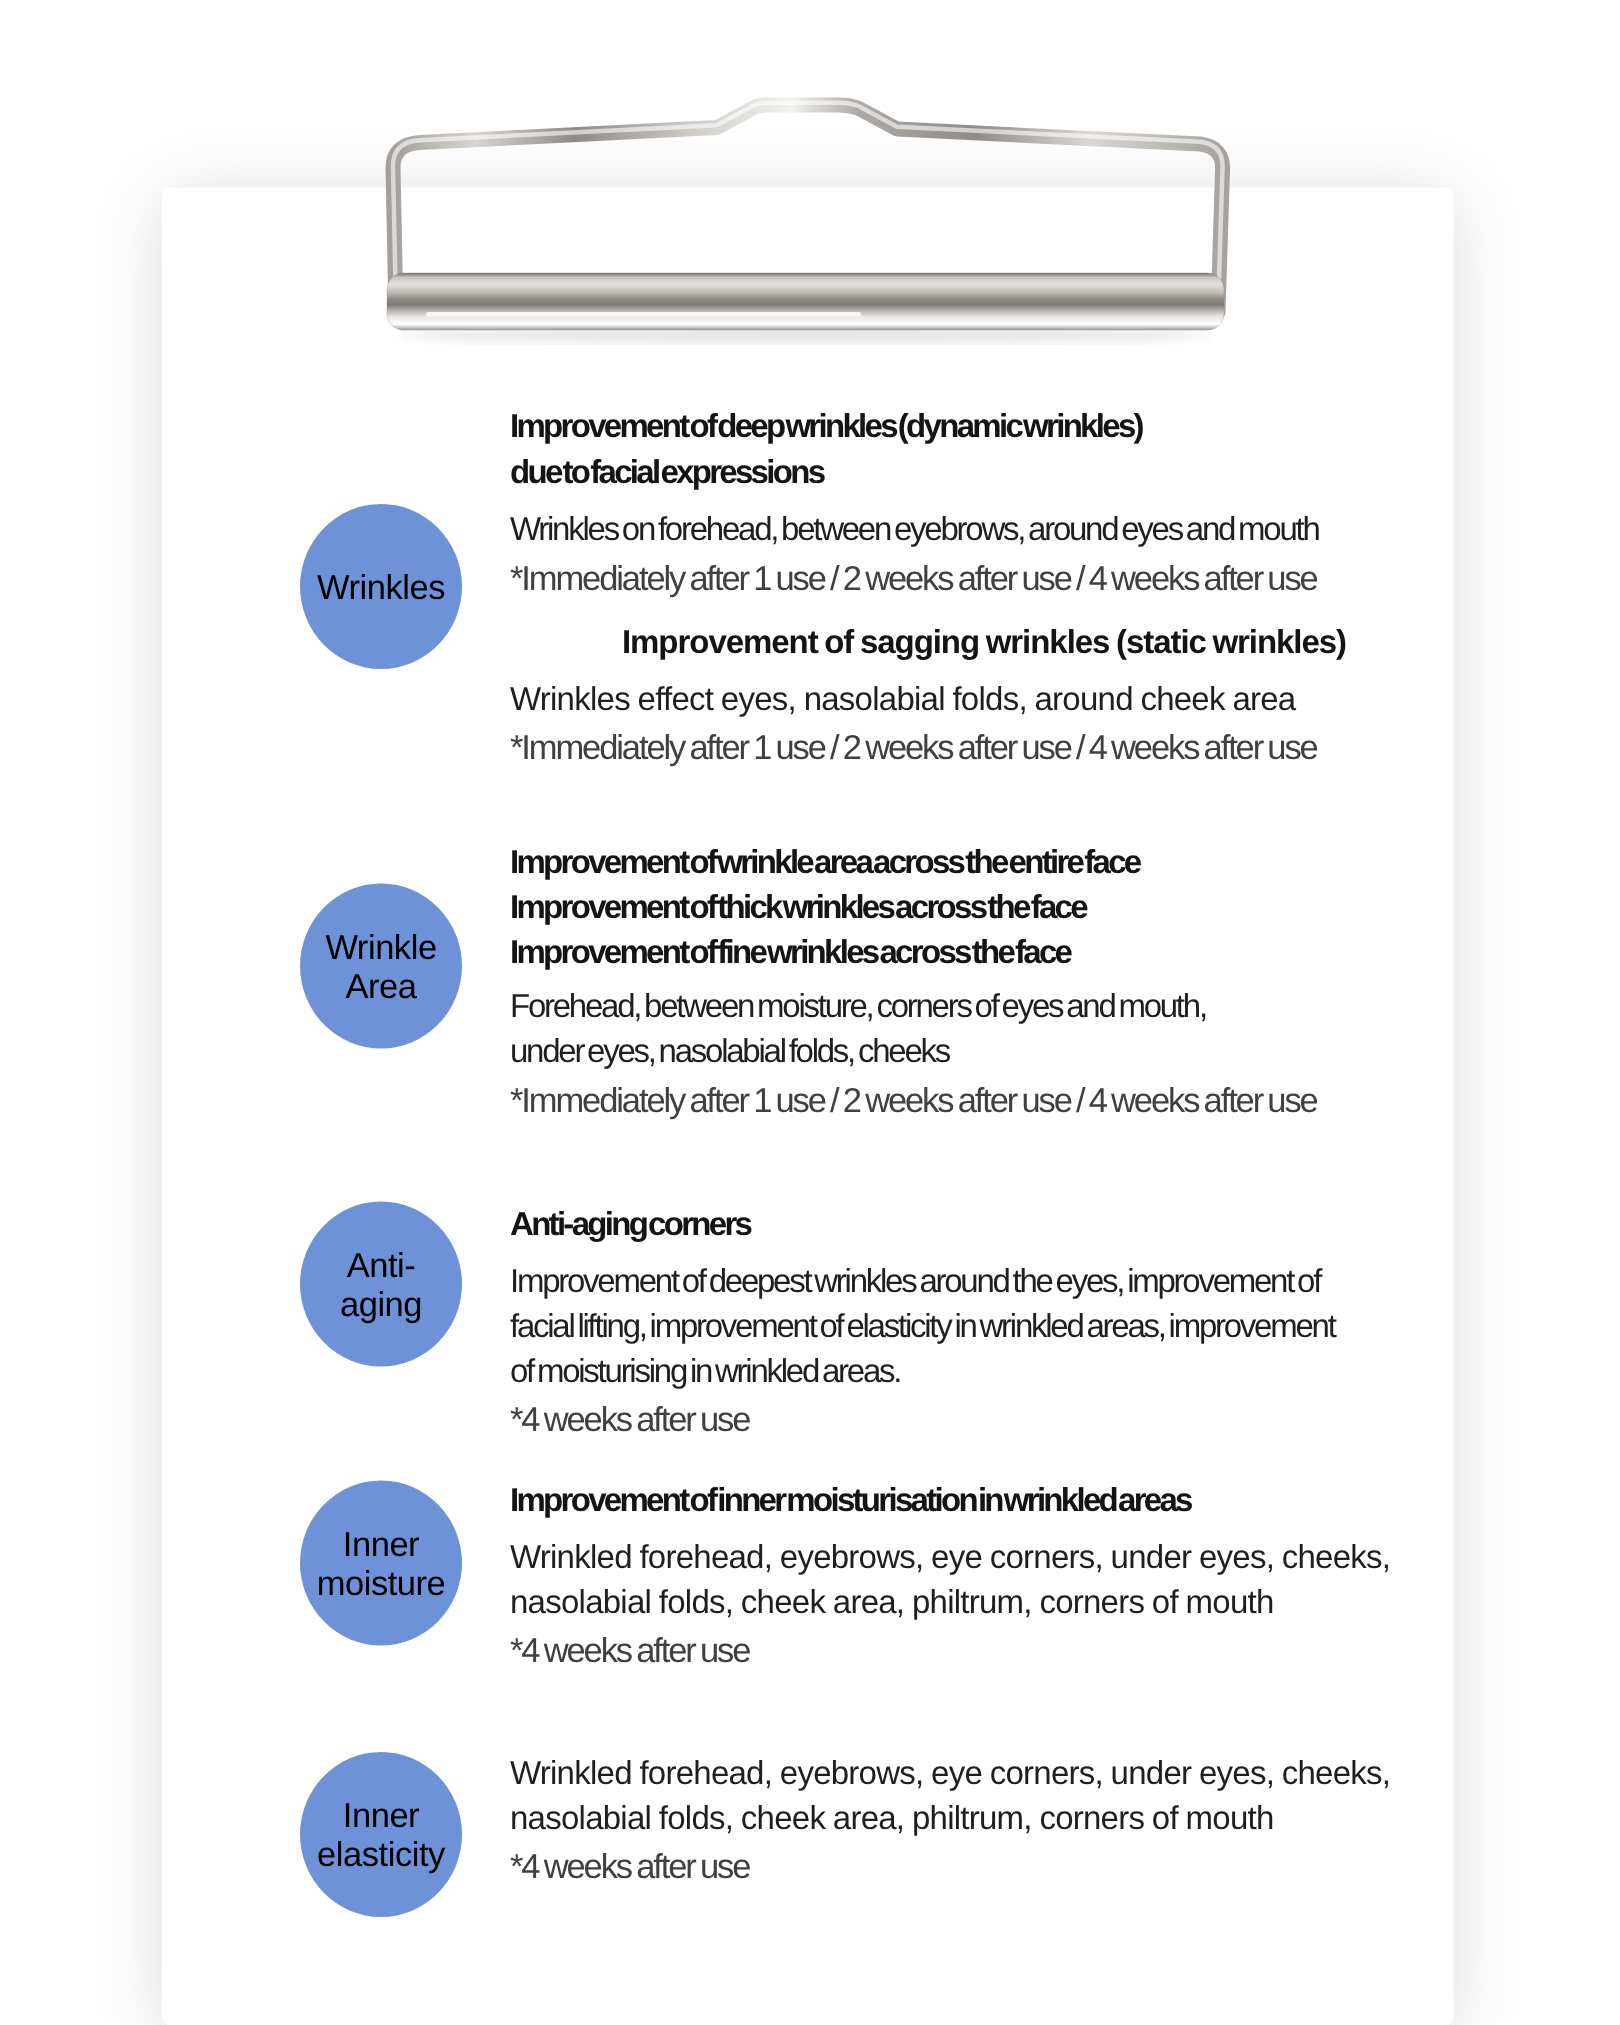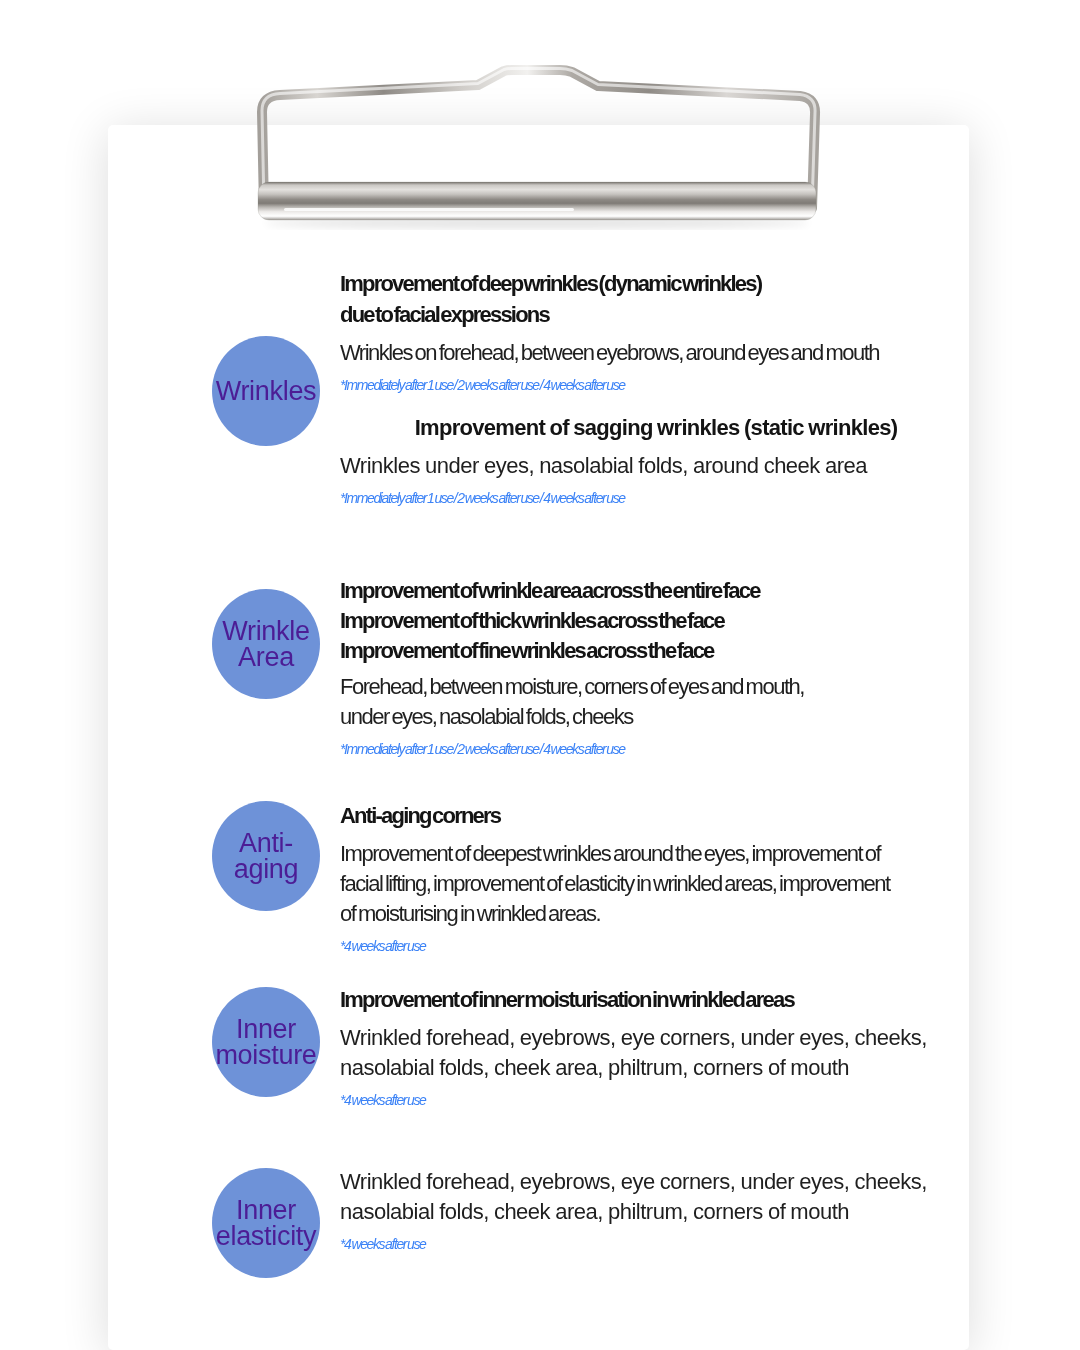--- a/index.html
+++ b/index.html
@@ -11,48 +11,47 @@
     overflow:hidden;
   }
   .paper{
     position:absolute;left:108px;top:125px;width:861px;height:1225px;
     background:#ffffff;border-radius:5px;
     box-shadow:0 6px 48px rgba(0,0,0,0.14);
   }
   .clip{position:absolute;left:254px;top:58px;width:570px;height:172px;z-index:3;}
 
   .circle{
-    position:absolute;left:212px;width:108px;height:110px;border-radius:50%;
+    position:absolute;left:200px;width:108px;height:110px;border-radius:50%;
     display:flex;align-items:center;justify-content:center;text-align:center;
-    color:#4c1d95;font-size:27px;font-weight:500;line-height:26px;
+    color:#000000;font-size:23px;font-weight:500;line-height:26px;
     letter-spacing:-0.3px;white-space:pre-line;z-index:2;
   }
   .c1{top:336px}.c2{top:589px}.c3{top:801px}.c4{top:987px}.c5{top:1168px}
 
   .content{position:absolute;left:340px;width:632px;z-index:2;}
-  .s1{top:268px}.s2{top:576px}.s3{top:800px}.s4{top:984px}.s5{top:1167px}
+  .s1{top:268px}.s2{top:560px}.s3{top:800px}.s4{top:984px}.s5{top:1167px}
 
   .title{
     font-size:22px;font-weight:700;color:#141414;
     letter-spacing:-1.8px;word-spacing:-3px;line-height:31px;
     white-space:pre-line;margin:0 0 8px 0;
   }
   .title.multi{line-height:30px;margin-bottom:6px;}
   .title.wide{letter-spacing:-0.7px;word-spacing:-1px;text-align:center;}
   .subtitle{
     font-size:22px;color:#1f1f1f;
     letter-spacing:-1.5px;word-spacing:-2px;line-height:30px;
     white-space:pre-line;margin:0 0 6px 0;
   }
   .subtitle.wide{letter-spacing:-0.5px;word-spacing:-0.5px;}
   .note{
-    font-size:14px;color:#3b82f6;
+    font-size:23px;color:#404040;
     letter-spacing:-1.4px;word-spacing:-1.5px;line-height:22px;
     margin:0 0 16px 0;
-    font-style:italic;
   }
 </style>
 </head>
 <body>
 
 <div class="page">
 
   <div class="paper"></div>
 
   <svg class="clip" viewBox="0 0 570 172" aria-hidden="true">
@@ -100,21 +99,21 @@
 moisture</div>
   <div class="circle c5" style="background: rgb(110, 146, 216);">Inner
 elasticity</div>
 
   <div class="content s1">
     <p class="title">Improvement of deep wrinkles (dynamic wrinkles)
 due to facial expressions</p>
     <p class="subtitle">Wrinkles on forehead, between eyebrows, around eyes and mouth</p>
     <p class="note">*Immediately after 1 use / 2 weeks after use / 4 weeks after use</p>
     <p class="title wide">Improvement of sagging wrinkles (static wrinkles)</p>
-    <p class="subtitle wide">Wrinkles under eyes, nasolabial folds, around cheek area</p>
+    <p class="subtitle wide">Wrinkles effect eyes, nasolabial folds, around cheek area</p>
     <p class="note">*Immediately after 1 use / 2 weeks after use / 4 weeks after use</p>
   </div>
 
   <div class="content s2">
     <p class="title multi">Improvement of wrinkle area across the entire face
 Improvement of thick wrinkles across the face
 Improvement of fine wrinkles across the face</p>
     <p class="subtitle">Forehead, between moisture, corners of eyes and mouth,
 under eyes, nasolabial folds, cheeks</p>
     <p class="note">*Immediately after 1 use / 2 weeks after use / 4 weeks after use</p>

